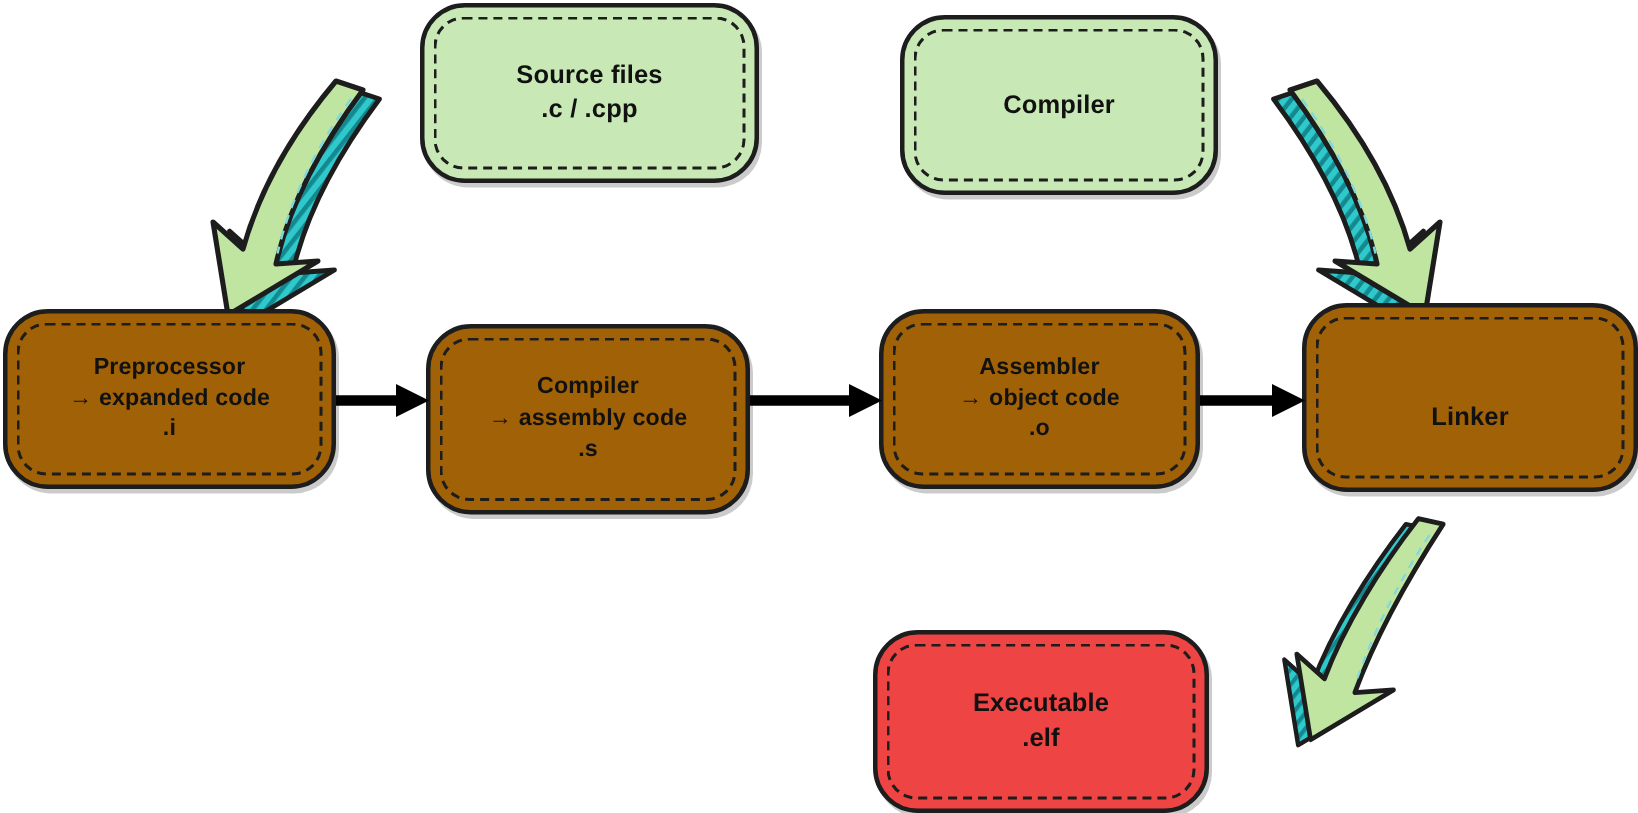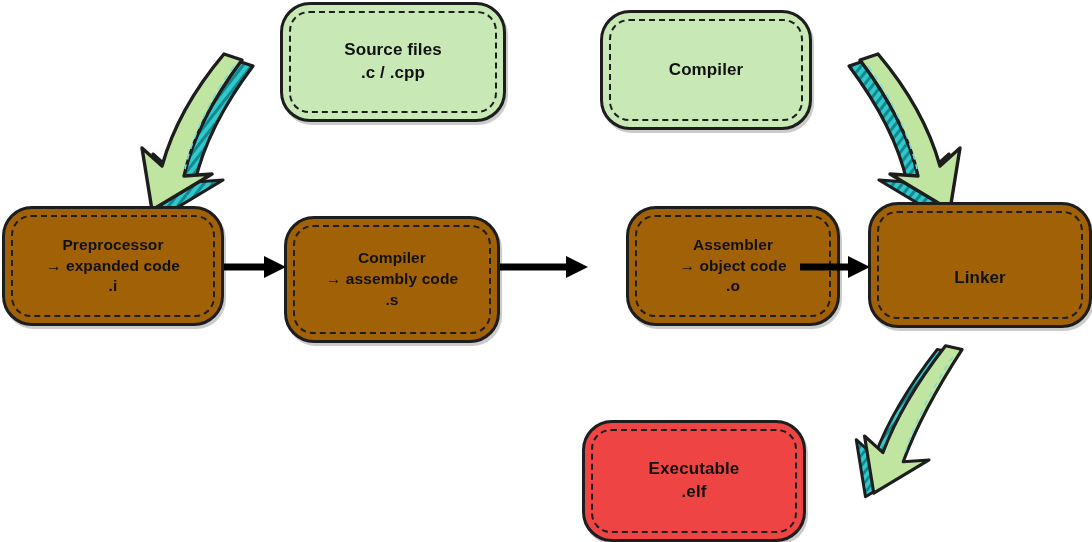--- a/index.html
+++ b/index.html
@@ -130,21 +130,21 @@
 .i</span>
   </div>
 
   <div class="node blue fs15" style="left:284px; top:216px; width:216px; height:127px;">
     <span class="inner-dash"></span>
     <span class="label">Compiler
 → assembly code
 .s</span>
   </div>
 
-  <div class="node blue fs15" style="left:586px; top:206px; width:214px; height:120px;margin-left:40px;">
+  <div class="node blue fs15" style="left:586px; top:206px; width:214px; height:120px;">
     <span class="inner-dash"></span>
     <span class="label">Assembler
 → object code
 .o</span>
   </div>
 
   <div class="node blue plainface" style="left:868px; top:202px; width:224px; height:126px;">
     <span class="inner-dash"></span>
     <span class="label">Linker</span>
   </div>

